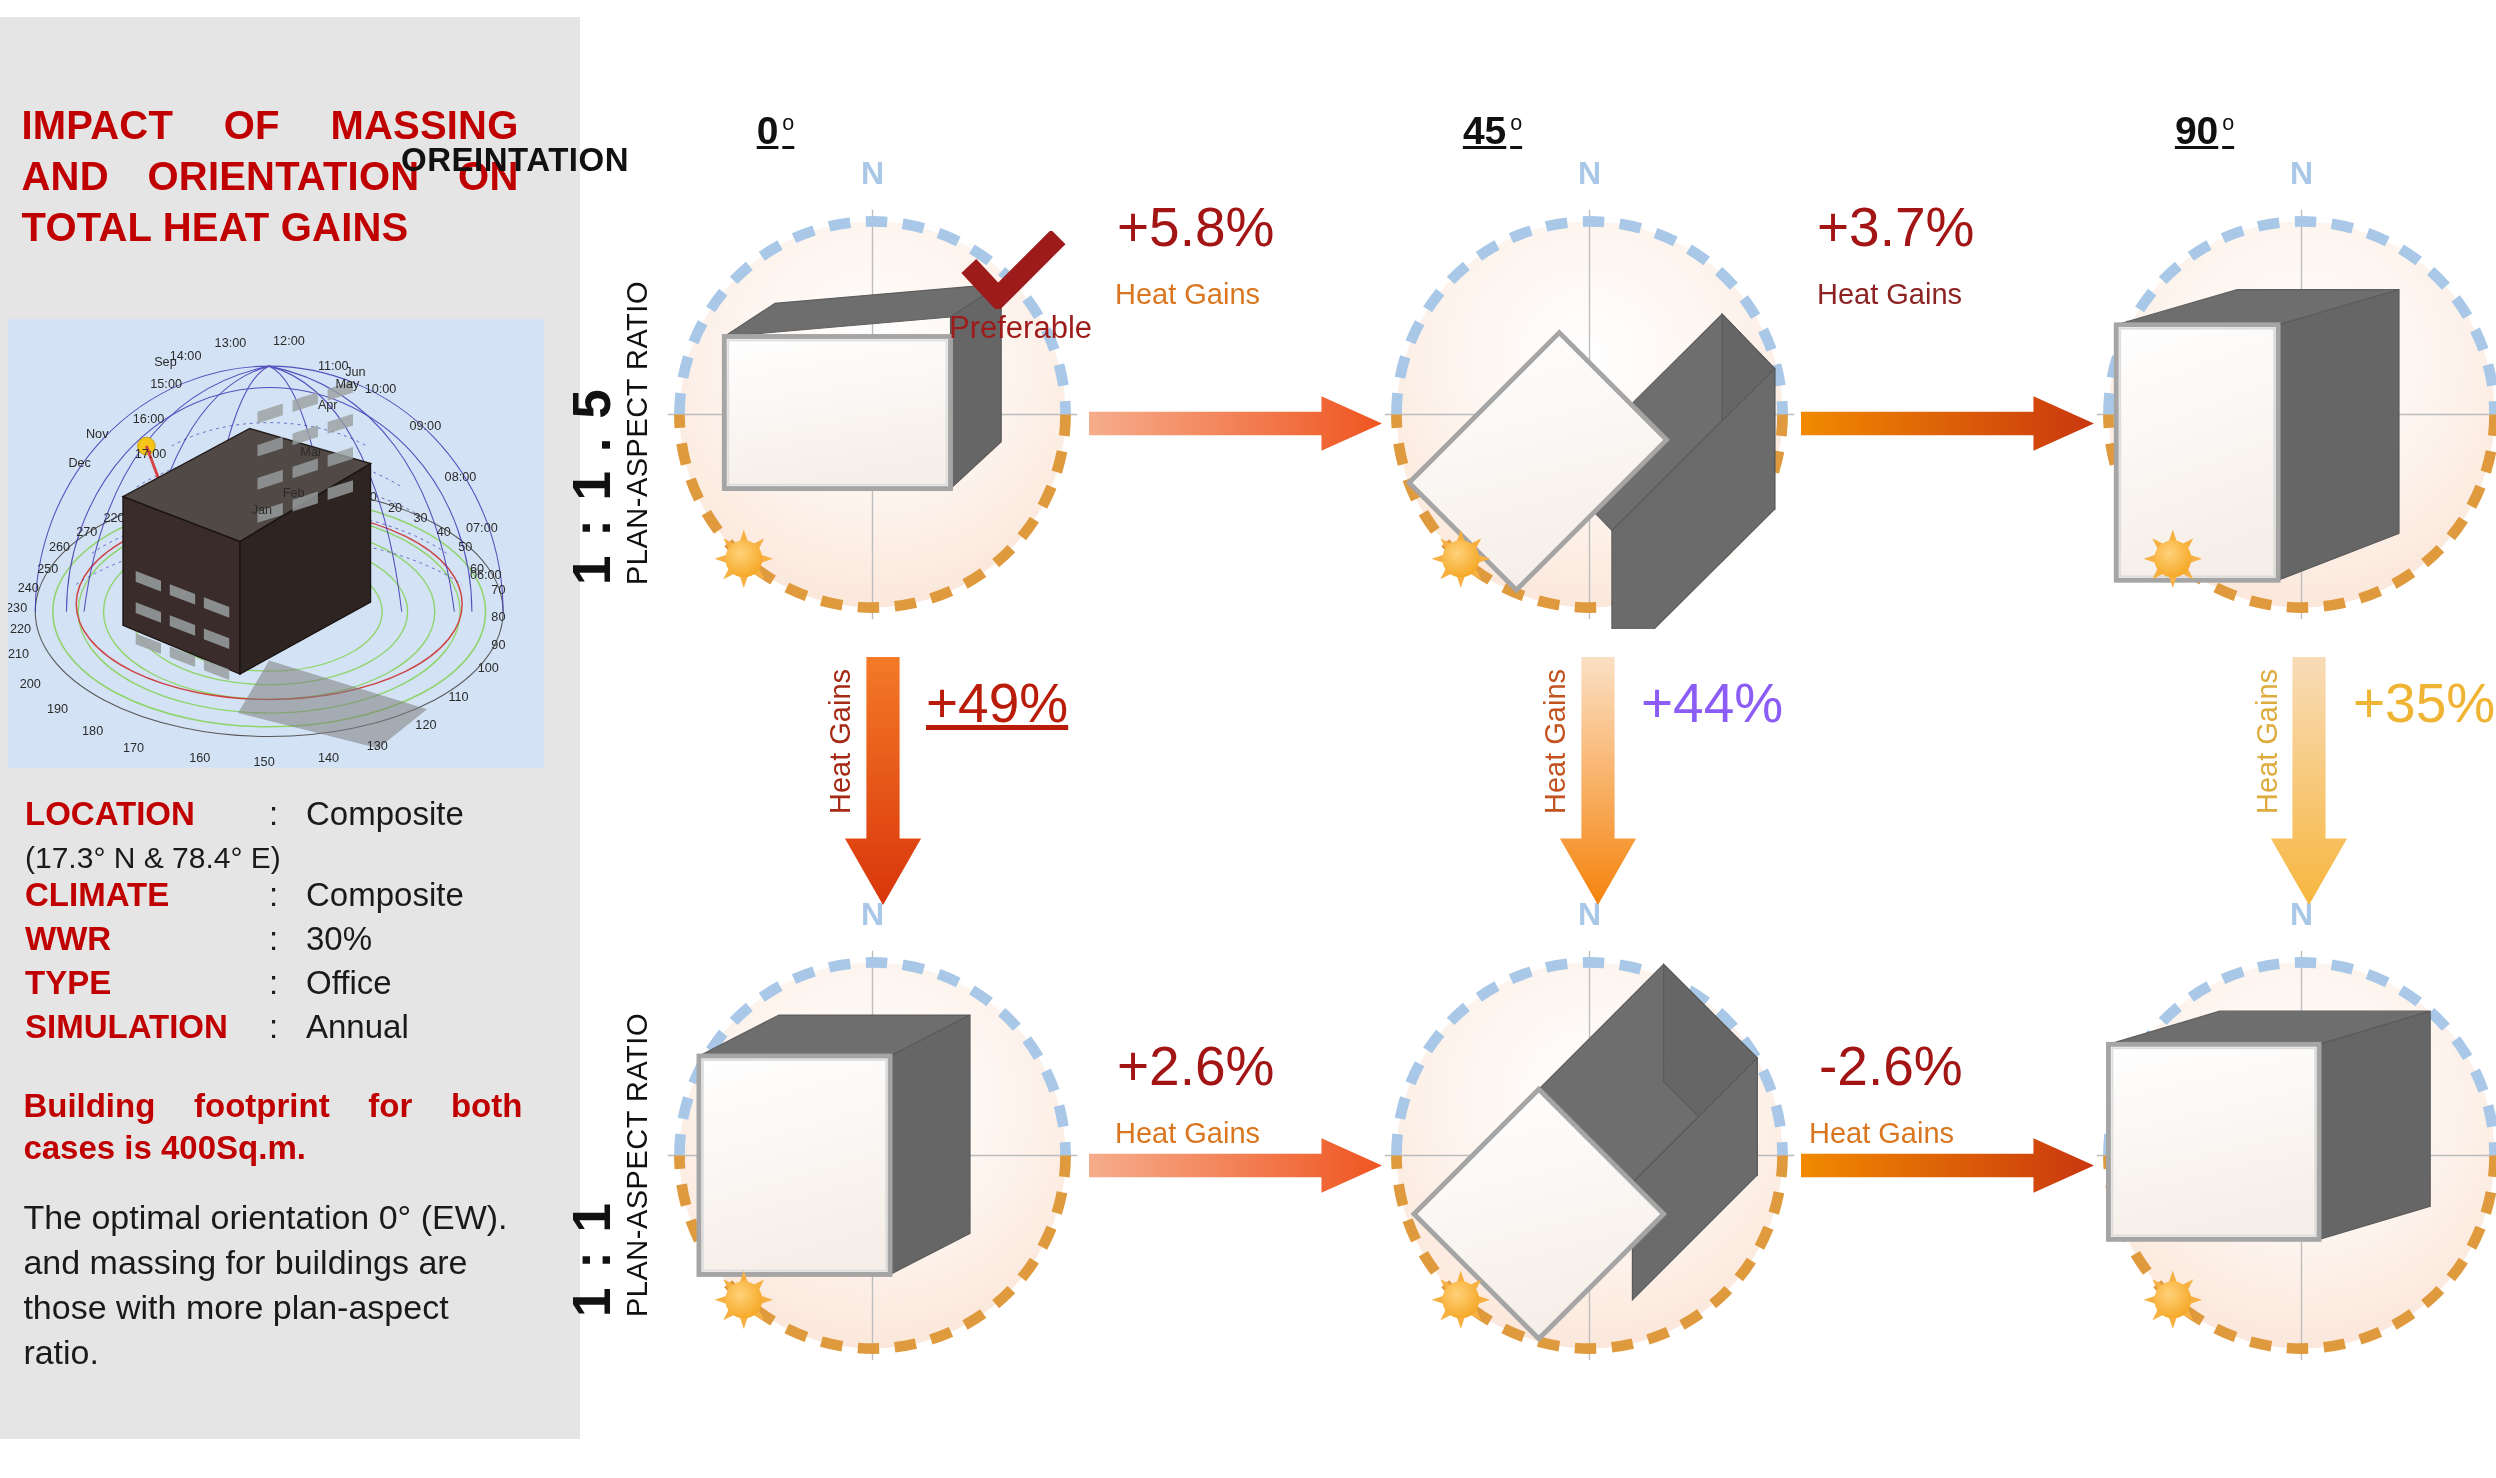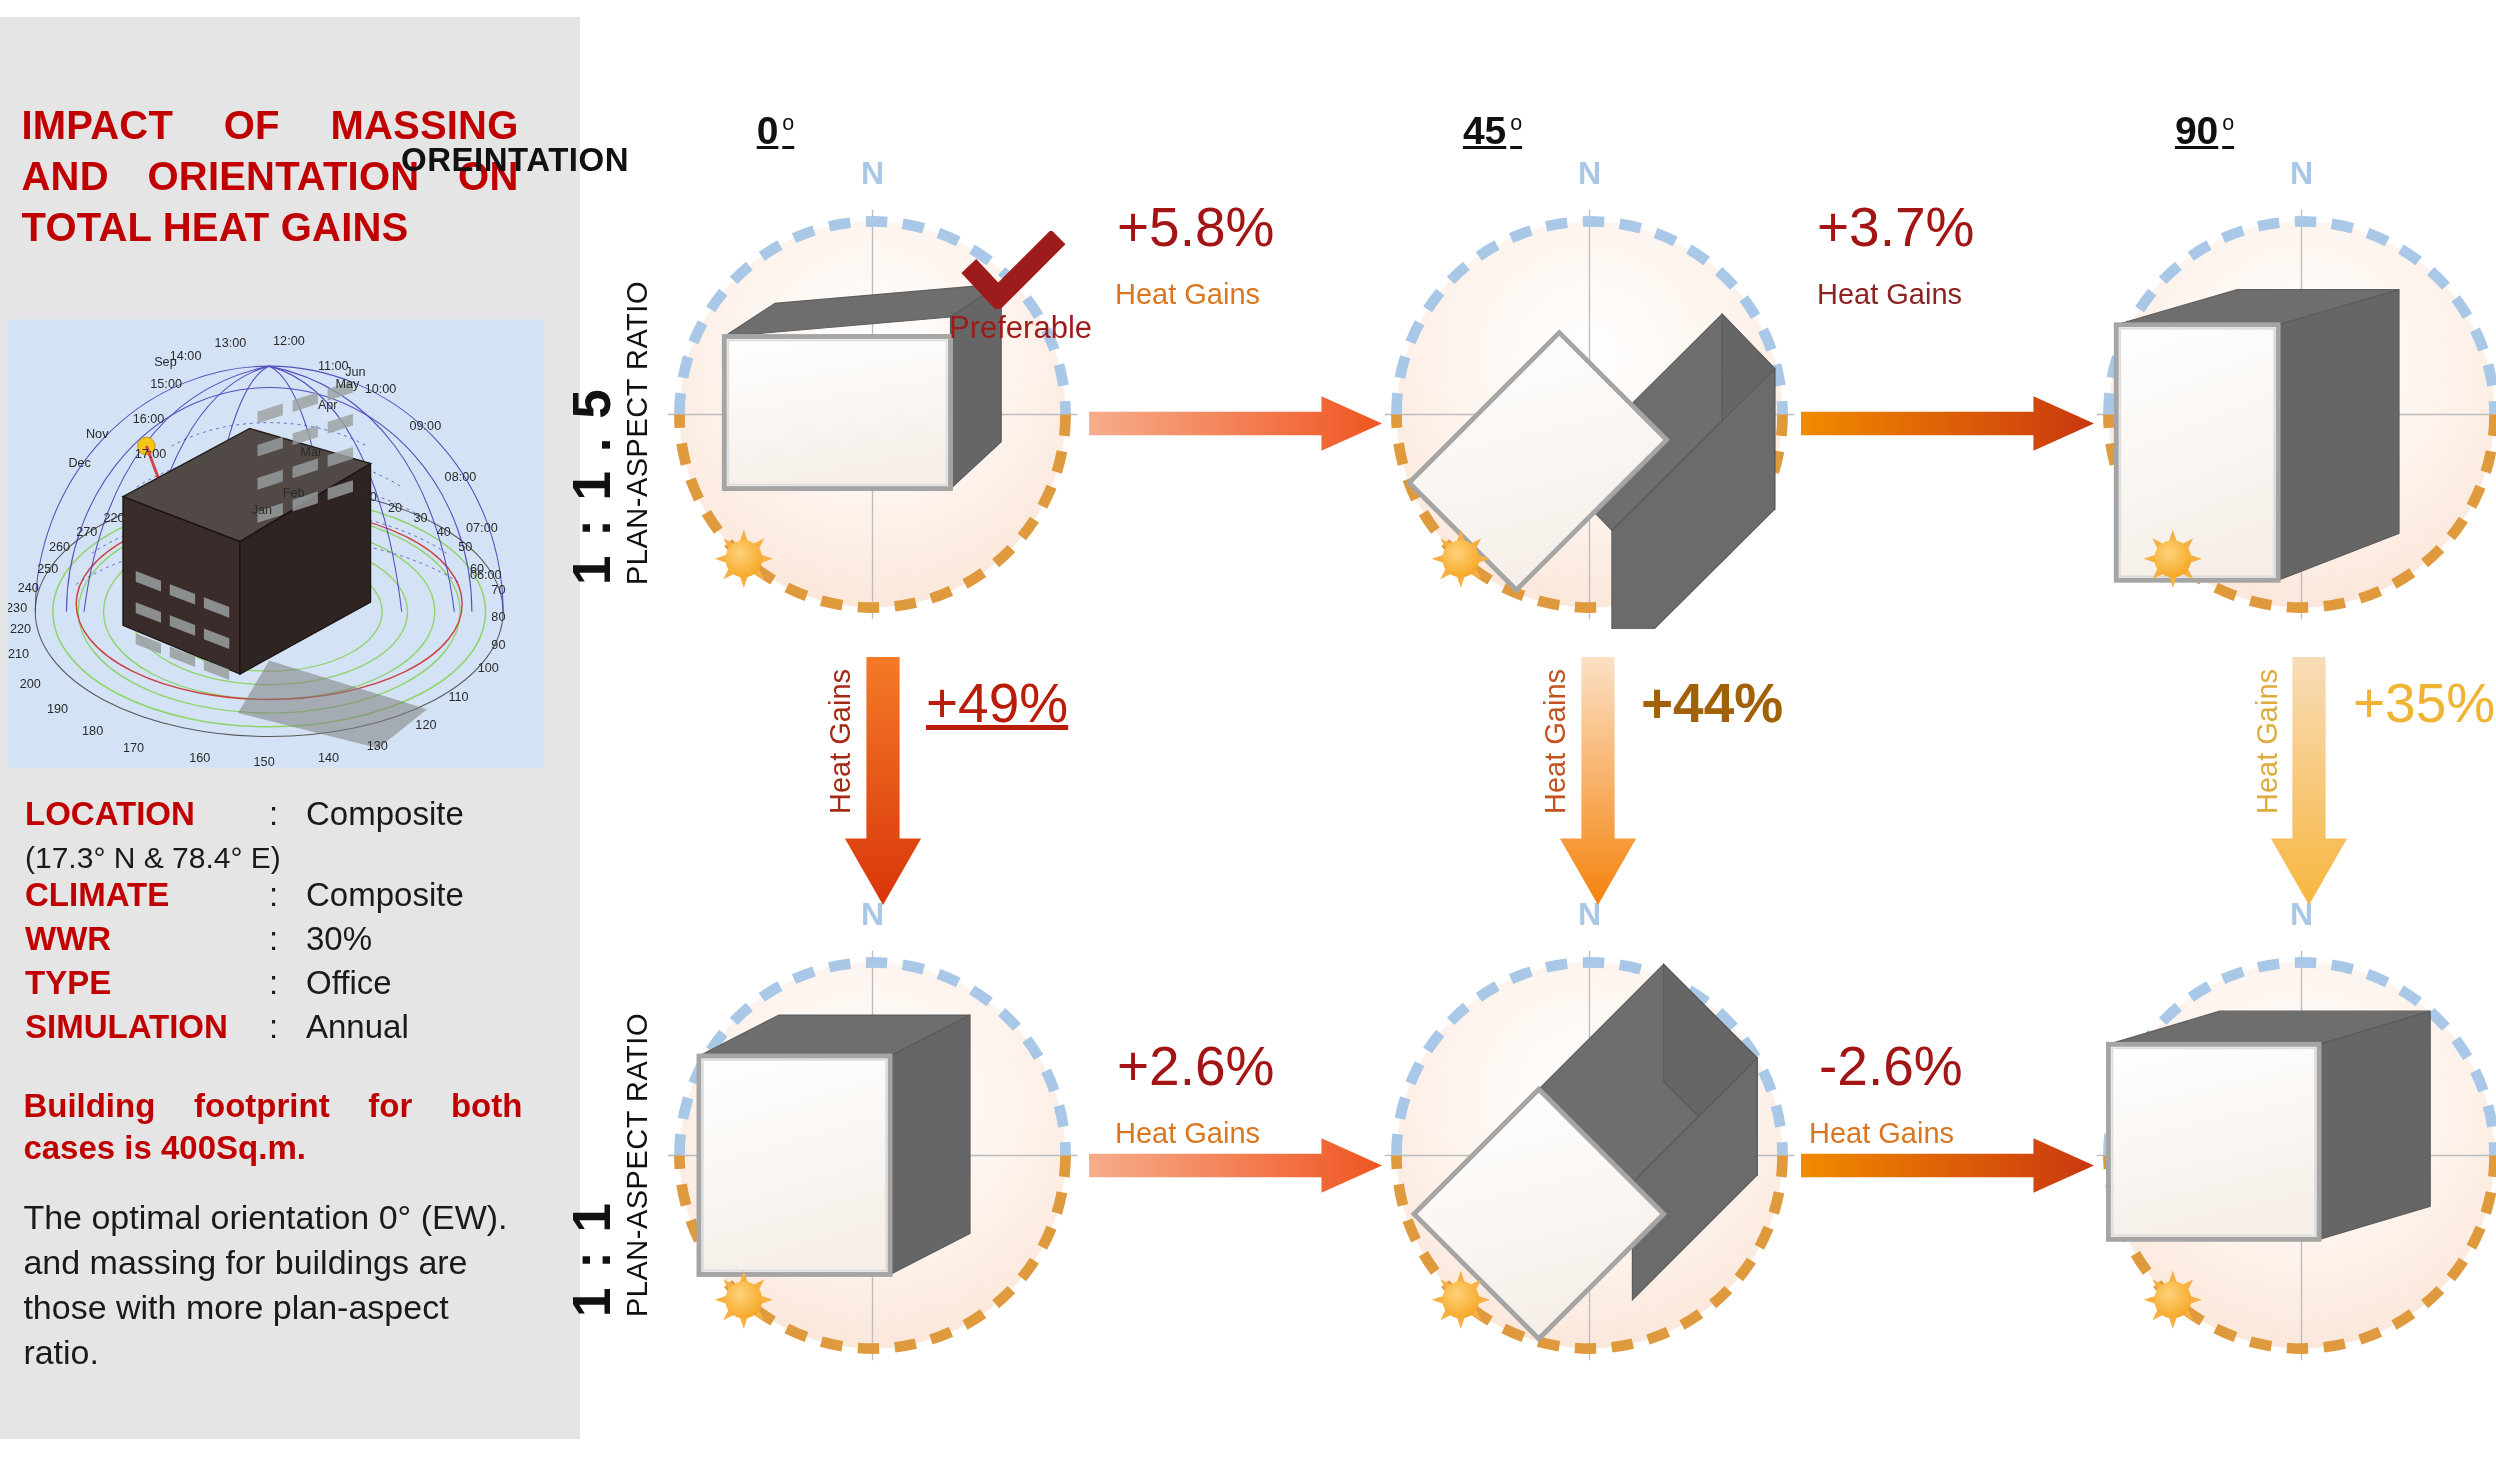--- a/index.html
+++ b/index.html
@@ -556,21 +556,21 @@
     </svg>
   </div>
   <div class="pct" style="left:375px;top:671px;color:#b91c08;text-decoration:underline;">+49%</div>
   <div class="hg-v" style="left:273px;top:814px;color:#a52a15;">Heat Gains</div>
 
   <div class="arrow-wrap" style="left:1003px;top:657px;">
     <svg width="88" height="248" viewBox="0 0 90 254">
       <path d="M28 0 L62 0 L62 186 L84 186 L45 254 L6 186 L28 186 Z" fill="url(#arrV2)"></path>
     </svg>
   </div>
-  <div class="pct" style="left:1090px;top:671px;color:#a16207;font-weight:bold;">+44%</div>
+  <div class="pct" style="left:1090px;top:671px;color:#8b5cf6;">+44%</div>
   <div class="hg-v" style="left:988px;top:814px;color:#c2521f;">Heat Gains</div>
 
   <div class="arrow-wrap" style="left:1714px;top:657px;">
     <svg width="88" height="248" viewBox="0 0 90 254">
       <path d="M28 0 L62 0 L62 186 L84 186 L45 254 L6 186 L28 186 Z" fill="url(#arrV3)"></path>
     </svg>
   </div>
   <div class="pct" style="left:1802px;top:671px;color:#f0b434;">+35%</div>
   <div class="hg-v" style="left:1700px;top:814px;color:#ddab3e;">Heat Gains</div>
 

